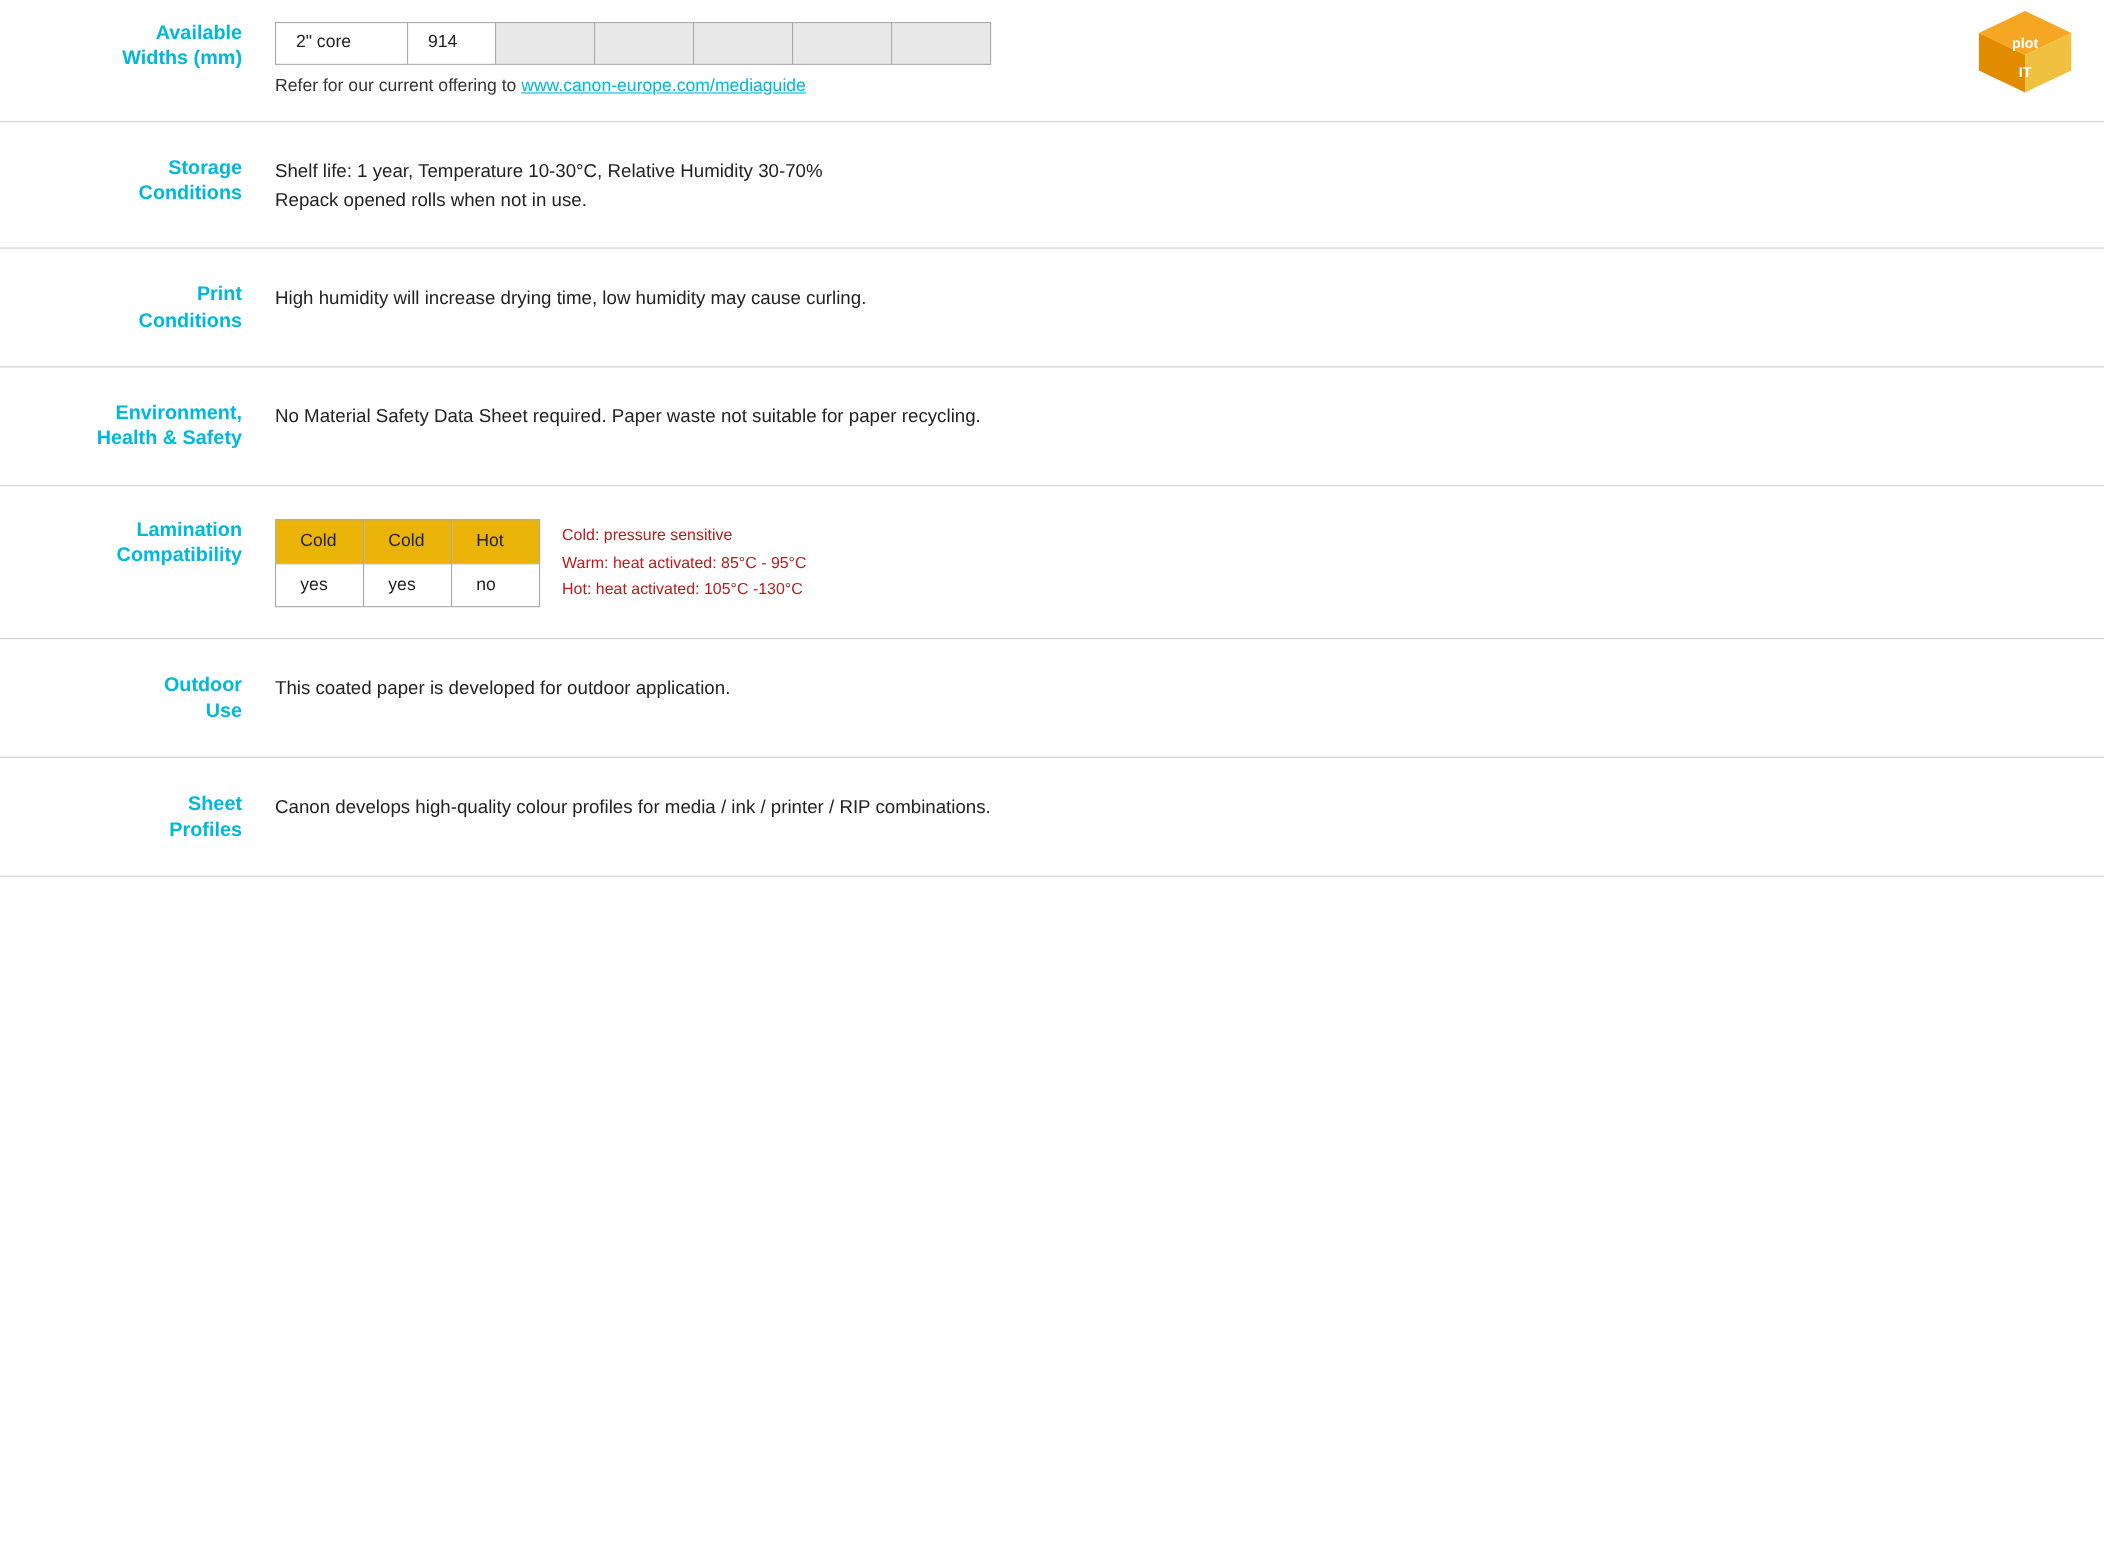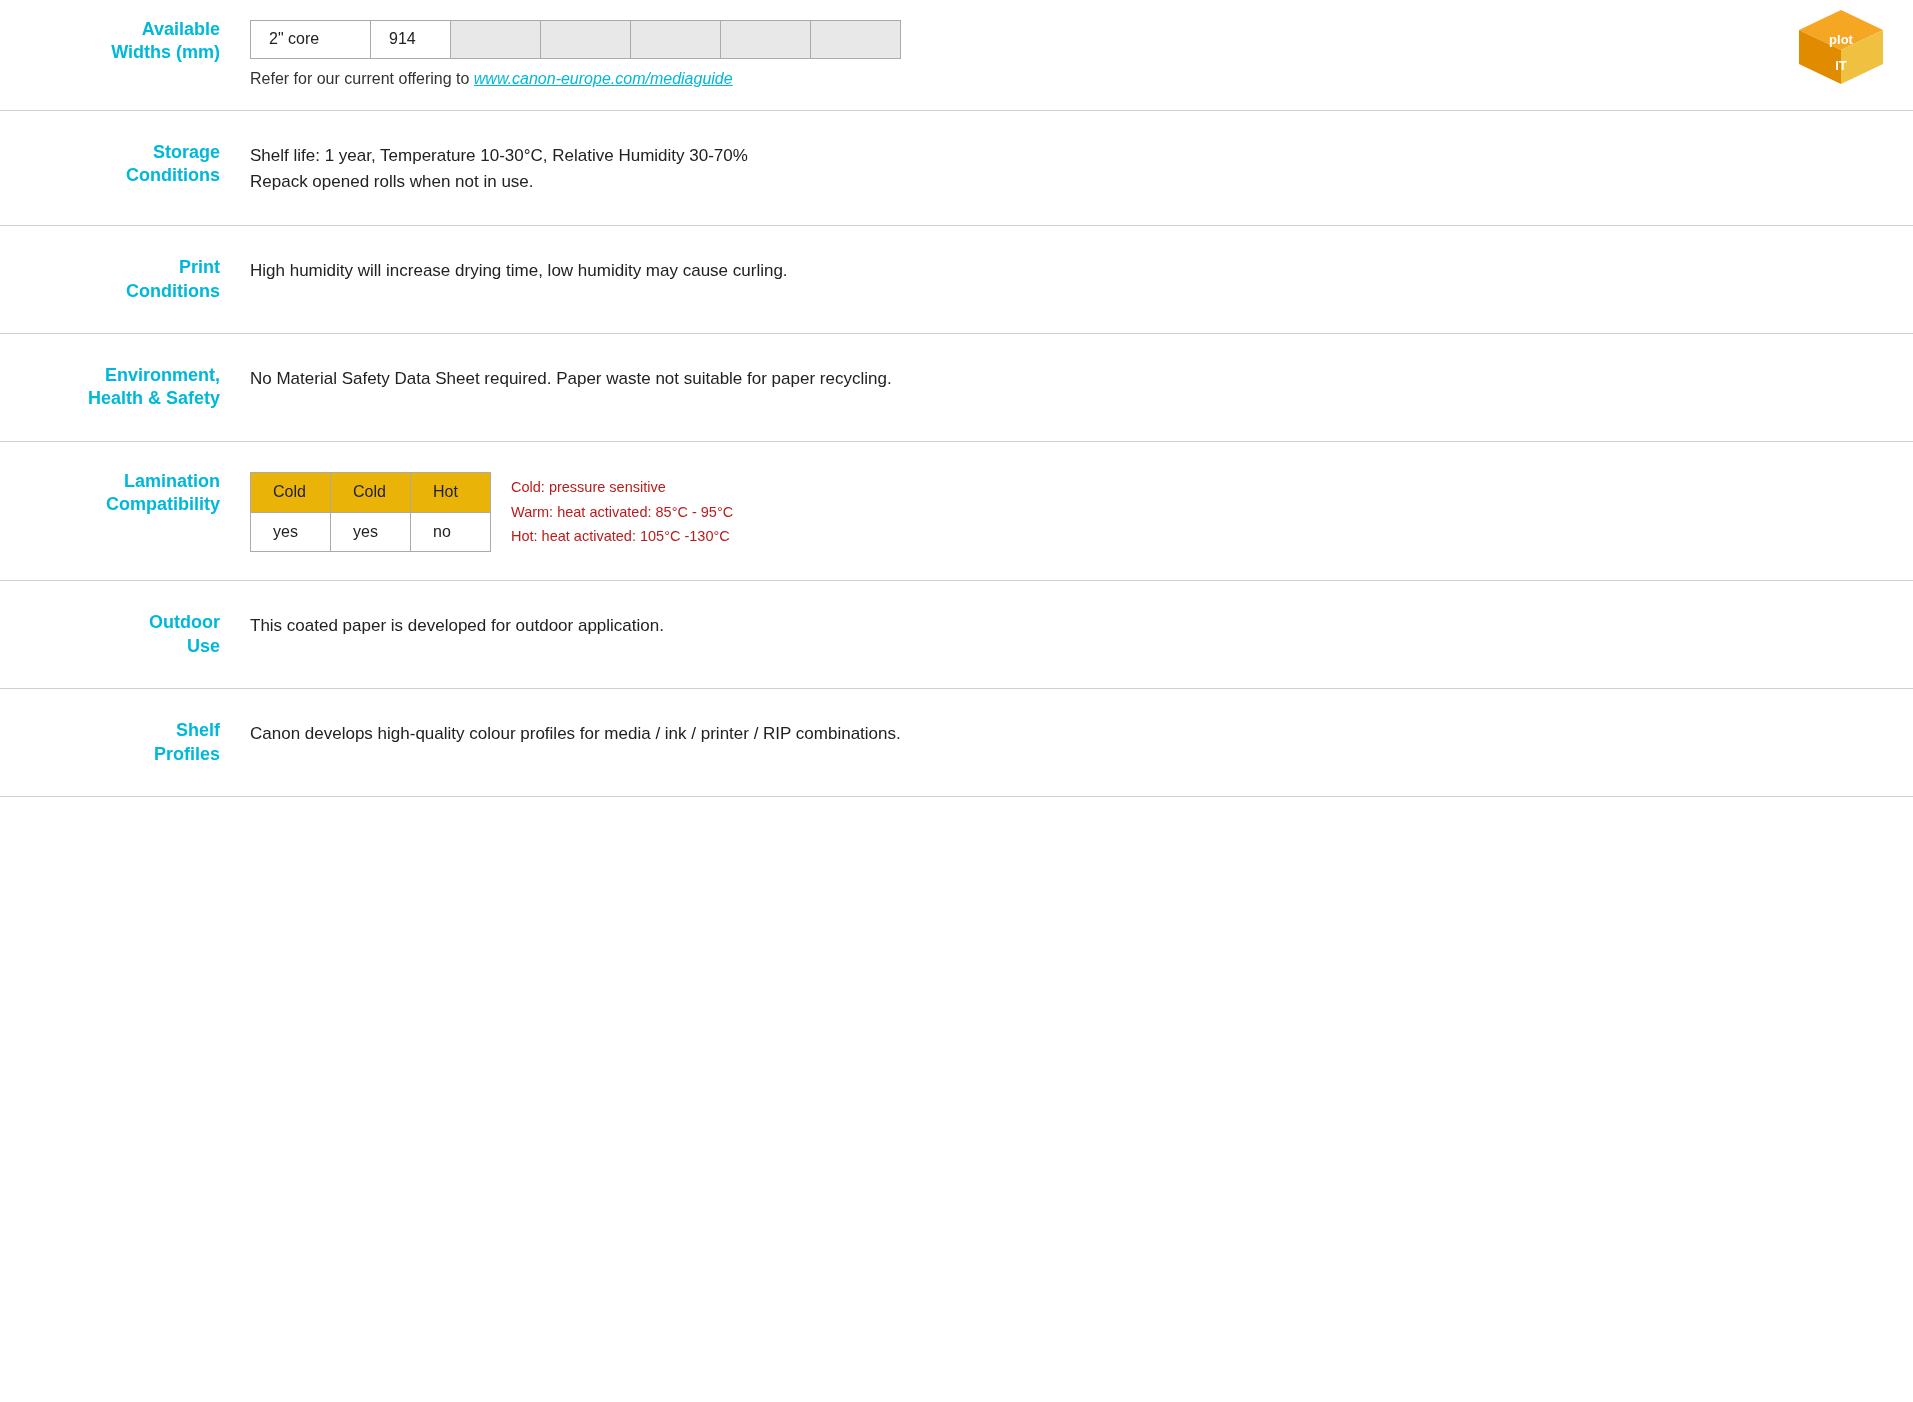--- a/index.html
+++ b/index.html
@@ -104,21 +104,20 @@
 
     .lam-content {
       display: flex;
       flex-direction: row;
       align-items: center;
     }
 
     a {
       color: #00b8d9;
       text-decoration: underline;
-      font-style: italic;
     }
 
     
     .logo-container {
       position: absolute;
       top: 8px;
       right: 28px;
     }
   </style>
 </head>
@@ -232,21 +231,21 @@
       <span>Outdoor</span><br>
       <span>Use</span>
     </div>
     <div class="section-content">
       <span>This coated paper is developed for outdoor application.</span>
     </div>
   </div>
 
   <div class="section">
     <div class="section-label">
-      <span>Shelf</span><br>
+      <span>Sheet</span><br>
       <span>Profiles</span>
     </div>
     <div class="section-content">
       <div>Canon develops high-quality colour profiles for media / ink / printer / RIP combinations.</div>
     </div>
   </div>
 
 </div>
 
 </body></html>

